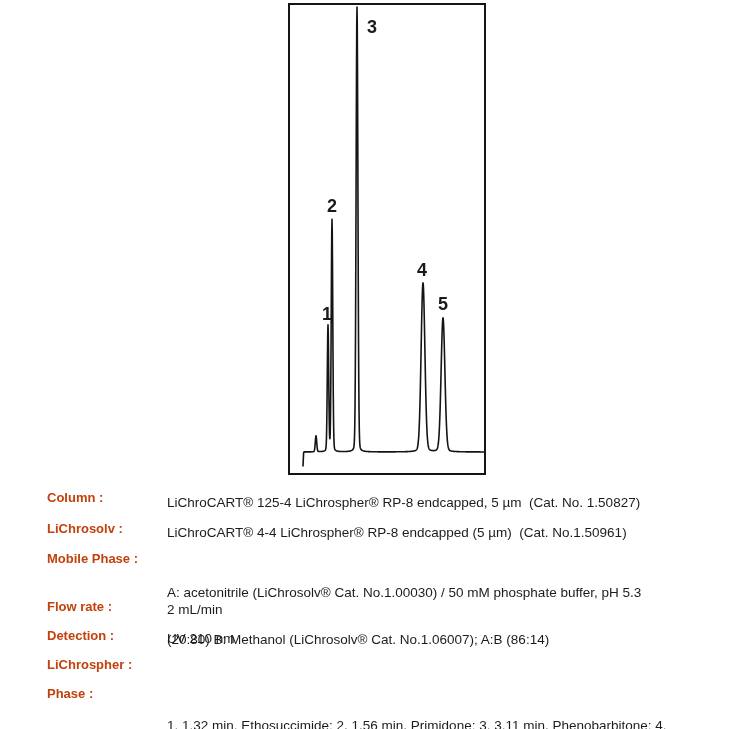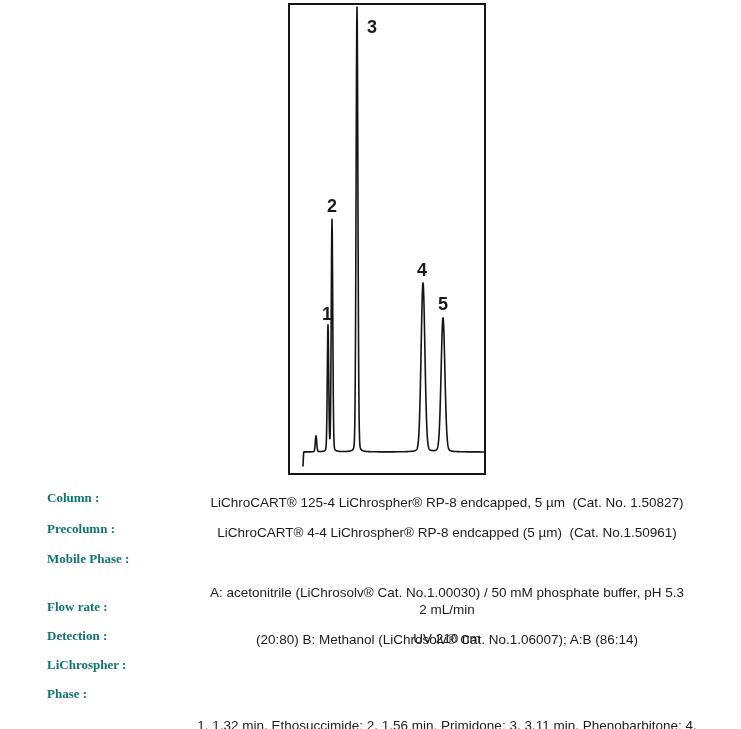--- a/index.html
+++ b/index.html
@@ -15,27 +15,27 @@
     position:absolute;
     left:288px;top:3px;
     width:194px;height:468px;
     border:2px solid #151515;
     background:#ffffff;
   }
   .chrom-box svg{display:block;}
   .lbl{
     position:absolute;left:47px;
     font-size:13px;font-weight:bold;
-    white-space:pre;color:#0f766e;font-family:Liberation Serif, serif;
+    white-space:pre;color:#c2410c;
   }
   .val{
     position:absolute;left:167px;
     width:560px;
     font-size:13.5px;line-height:15.5px;
-    white-space:pre;color:#1c1c1c;text-align:center;
+    white-space:pre;color:#1c1c1c;
   }
   .lbl.r1{top:490px}.val.r1{top:495px}
   .lbl.r2{top:521px}.val.r2{top:525px}
   .lbl.r3{top:551px}.val.r3{top:554px}
   .lbl.r4{top:599px}.val.r4{top:602px}
   .lbl.r5{top:628px}.val.r5{top:631px}
   .lbl.r6{top:657px}.val.r6{top:661px}
   .lbl.r7{top:686px}.val.r7{top:687px}
 </style>
 </head>
@@ -52,21 +52,21 @@
           <text x="82" y="28" text-anchor="middle" fill="#1a1a1a" style="font:bold 18px &quot;Liberation Sans&quot;, sans-serif;">3</text>
           <text x="132" y="271" text-anchor="middle" fill="#1a1a1a" style="font:bold 18px &quot;Liberation Sans&quot;, sans-serif;">4</text>
           <text x="153" y="305" text-anchor="middle" fill="#1a1a1a" style="font:bold 18px &quot;Liberation Sans&quot;, sans-serif;">5</text>
         </g>
     </svg>
   </div>
 
   <div class="lbl r1">Column :</div>
   <div class="val r1"><div>LiChroCART® 125-4 LiChrospher® RP-8 endcapped, 5 µm  (Cat. No. 1.50827)</div></div>
 
-  <div class="lbl r2">Precolumn :</div>
+  <div class="lbl r2">LiChrosolv :</div>
   <div class="val r2"><div>LiChroCART® 4-4 LiChrospher® RP-8 endcapped (5 µm)  (Cat. No.1.50961)</div></div>
 
   <div class="lbl r3">Mobile Phase :</div>
   <div class="val r3">
     <div>A: acetonitrile (LiChrosolv® Cat. No.1.00030) / 50 mM phosphate buffer, pH 5.3</div>
     <div>(20:80) B: Methanol (LiChrosolv® Cat. No.1.06007); A:B (86:14)</div>
   </div>
 
   <div class="lbl r4">Flow rate :</div>
   <div class="val r4"><div>2 mL/min</div></div>

